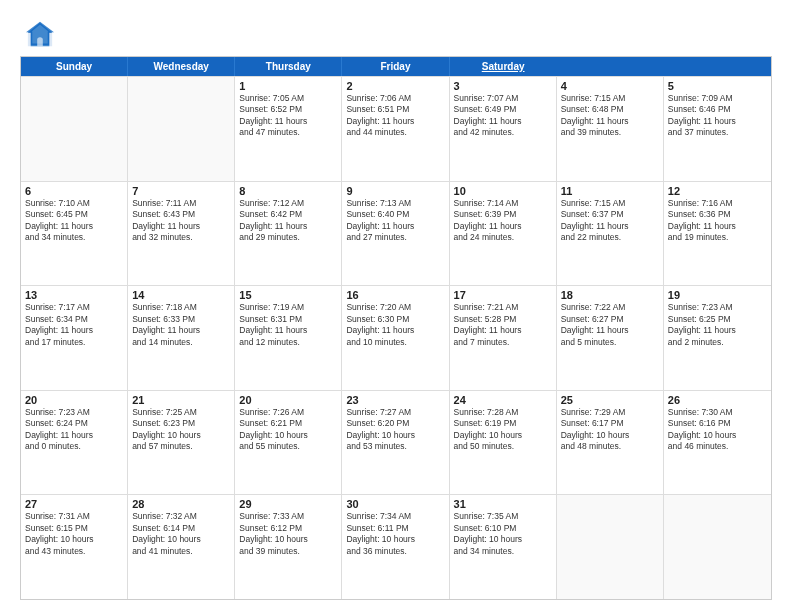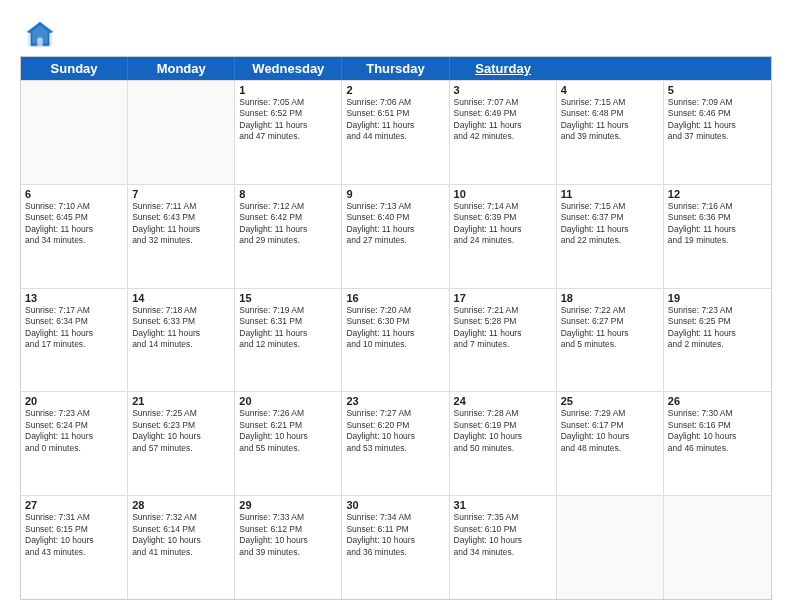--- a/index.html
+++ b/index.html
@@ -58,21 +58,21 @@
       flex-direction: column;
       border: 1px solid #ccc;
     }
     .cal-header {
       display: grid;
       grid-template-columns: repeat(7, 1fr);
       background: #1565c0;
     }
     .cal-header-cell {
       color: #fff;
-      font-size: 13px;
+      font-size: 10px;
       font-weight: bold;
       text-align: center;
       padding: 4px 2px;
       border-right: 1px solid #2979d0;
     }
     .cal-header-cell:last-child { border-right: none; text-decoration: underline; }
     .cal-body {
       flex: 1;
       display: flex;
       flex-direction: column;
@@ -128,23 +128,23 @@
     </div>
     <div class="title-block">
       <div class="month-title"></div>
       <div class="subtitle"></div>
     </div>
   </div>
 
   <div class="calendar">
     <div class="cal-header">
     <div class="cal-header-cell">Sunday</div>
-        <div class="cal-header-cell">Monday</div>
         <div class="cal-header-cell">Wednesday</div>
         <div class="cal-header-cell">Thursday</div>
+        <div class="cal-header-cell">Friday</div>
         <div class="cal-header-cell">Saturday</div>
       </div>
     <div class="cal-body">
     <div class="cal-row">
           <div class="cal-cell empty"></div>
           <div class="cal-cell empty"></div>
           <div class="cal-cell">
             <span class="day-num">1</span>
             <span class="cell-line">Sunrise: 7:05 AM</span>
             <span class="cell-line">Sunset: 6:52 PM</span>

